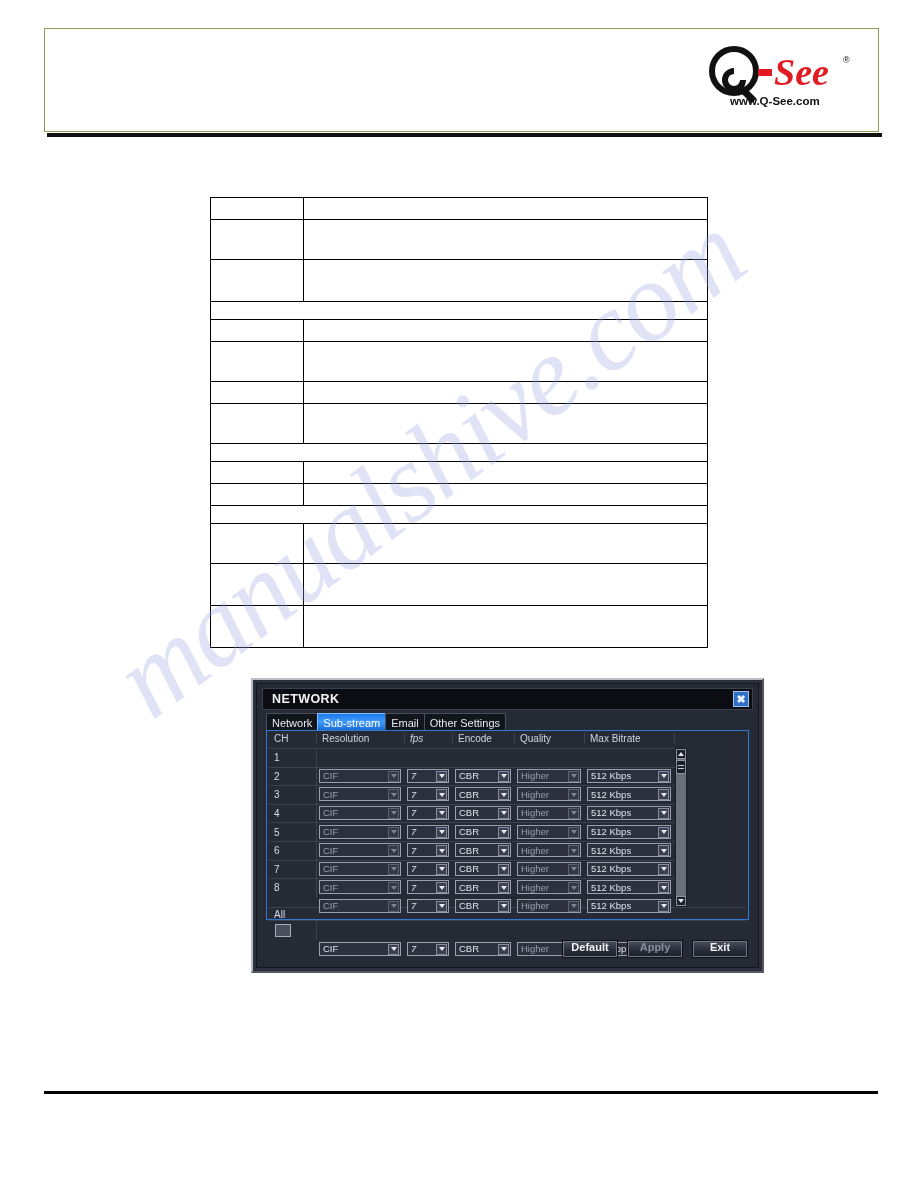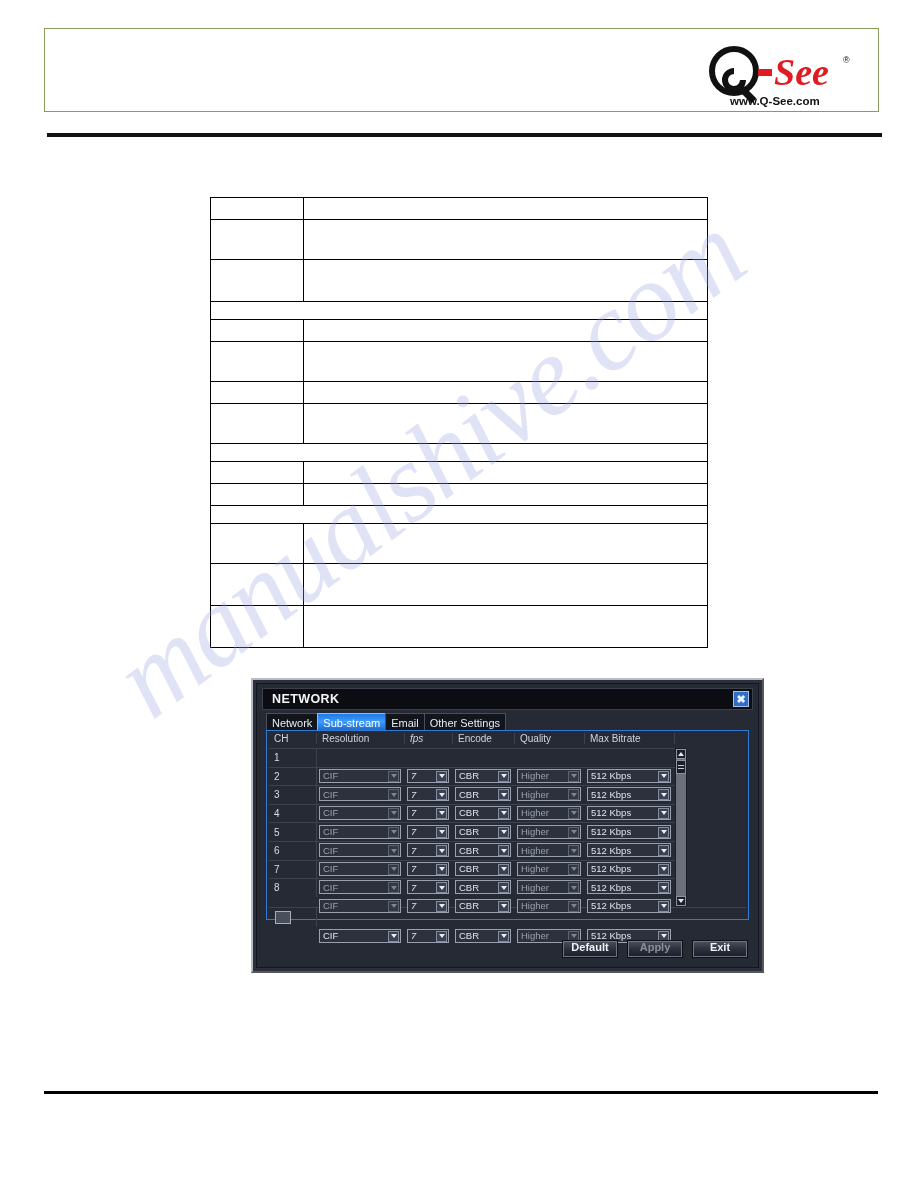--- a/index.html
+++ b/index.html
@@ -27,21 +27,21 @@
     color: #9aa3e0;
     opacity: .30;
     white-space: nowrap;
     transform: rotate(-37deg);
     transform-origin: left top;
     letter-spacing: -2px;
   }
 
   
   #header-banner {
-    position:absolute; left:44px; top:28px; width:835px; height:84px;
+    position:absolute; left:44px; top:28px; width:835px; height:104px;
     background: linear-gradient(to bottom,
         #e4eecd 0%, #dcead5 10%,
         #c4dc9a 34%, #9cc455 50%, #a6c964 58%,
         #c7de a1 70%, #dbe9c6 86%, #e8f0d8 100%);
     border:1px solid #8a9c5c;
     z-index: 2;
   }
   #header-banner::after{
     content:"";
     position:absolute; left:2px; top:104px; width:835px; height:4px;
@@ -691,20 +691,21 @@
           </div>
         <div id="vscroll">
           <div class="sb-btn sb-up"></div>
           <div class="sb-thumb">
               <span></span>
             </div>
           <div class="sb-btn sb-down"></div>
         </div>
       </div>
 
+      <div id="all-label">All</div>
 
       <div id="all-row">
         <div id="all-cbwrap">
           <div id="all-checkbox"></div>
         </div>
         <div class="col-res cell">
           <div class="ddl w-res">
             <span>CIF</span>
             <span class="arrow"></span>
           </div>

